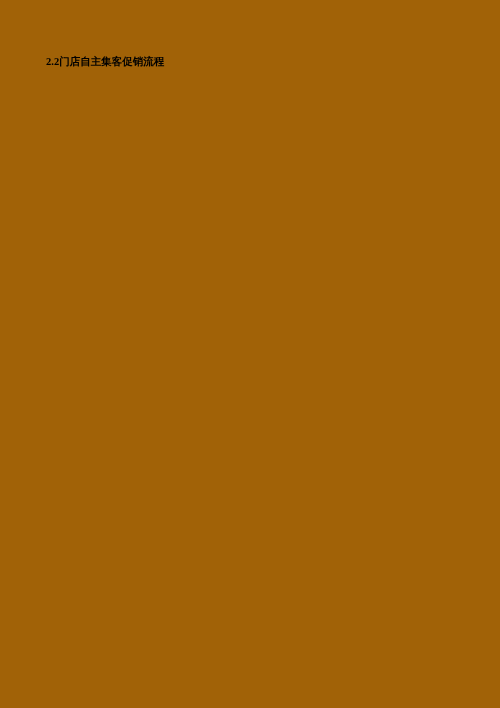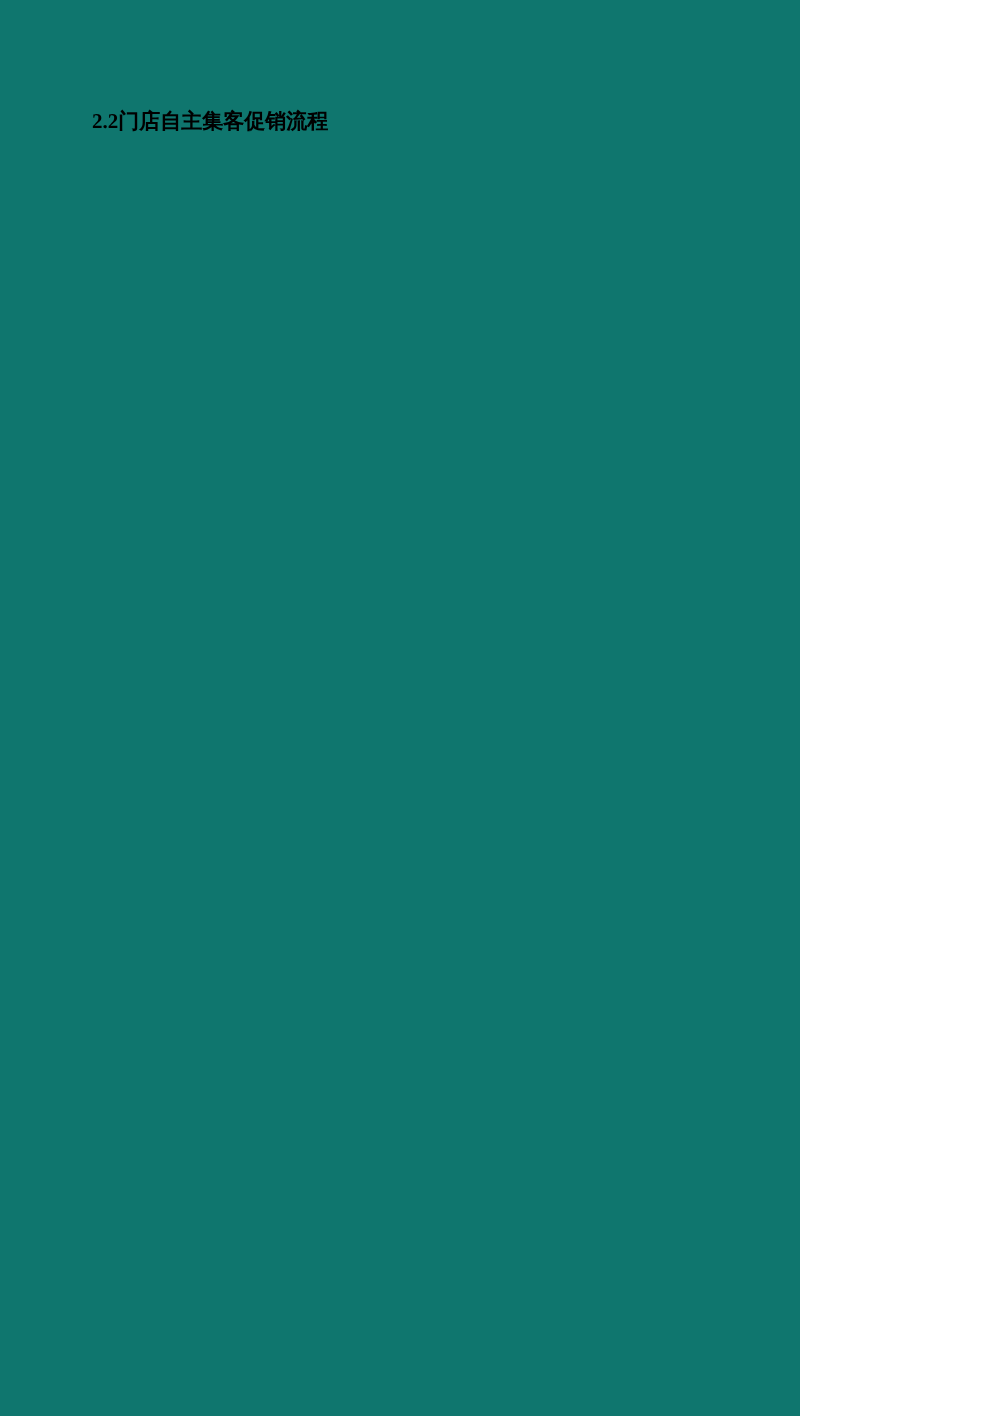--- a/index.html
+++ b/index.html
@@ -1,19 +1,19 @@
 <!DOCTYPE html>
 <html lang="zh"><head>
 <meta charset="utf-8">
 <title>门店自主集客促销流程</title>
 <style>
   html,body{margin:0;padding:0;}
   body{width:500px;height:708px;background:#ffffff;font-family:"Liberation Serif",serif;
        -webkit-font-smoothing:antialiased;}
-  #page{position:relative;width:400px;height:708px;overflow:hidden;background:#0f766e;}
+  #page{position:relative;width:500px;height:708px;overflow:hidden;background:#a16207;}
   #heading{position:absolute;left:46px;top:55px;font-size:10.5px;font-weight:bold;color:#000;
            letter-spacing:0px;white-space:nowrap;line-height:13px;}
   #chart{position:absolute;left:0;top:0;}
 </style>
 </head>
 <body>
 
 <div id="page">
   <div id="heading">2.2门店自主集客促销流程</div>
   <svg id="chart" width="500" height="708"></svg>

